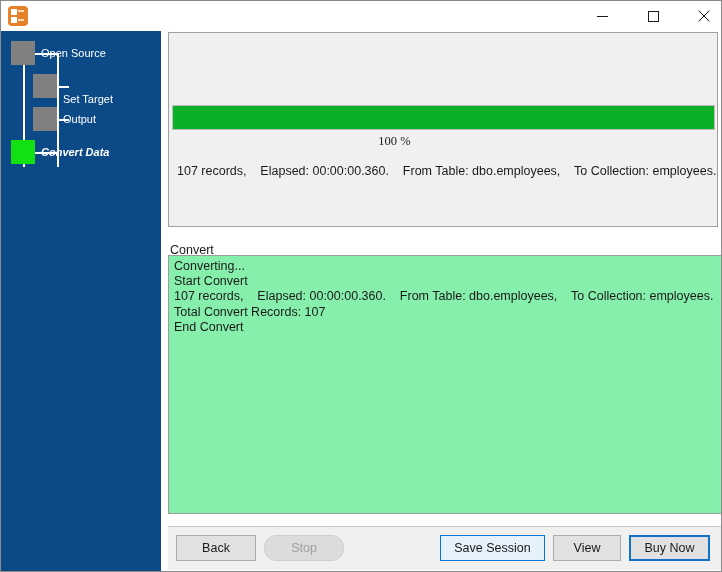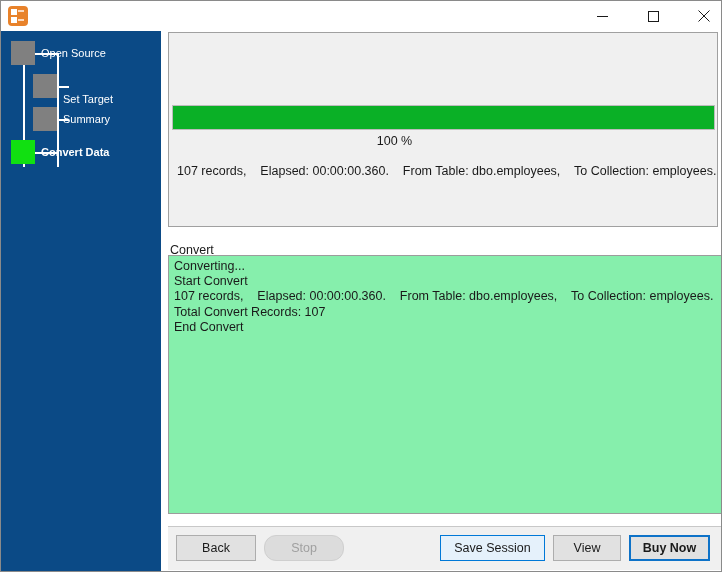--- a/index.html
+++ b/index.html
@@ -125,20 +125,21 @@
     height: 100%;
     background: #0ab026;
   }
   #progress-pct {
     position: absolute;
     left: 0; top: 101px;
     width: 451px;
     text-align: center;
     font-size: 12.5px;
     color: #1a1a1a;
+    font-family: Liberation Serif, serif;
   }
   #status-line {
     position: absolute;
     left: 8px; top: 131px;
     font-size: 12.5px;
     color: #1a1a1a;
     white-space: pre;
   }
 
   
@@ -204,21 +205,21 @@
     font-size: 12.5px;
     font-family: "Liberation Sans", sans-serif;
     display: flex;
     align-items: center;
     justify-content: center;
     padding: 0;
     white-space: nowrap;
   }
   .btn.disabled { color: #a0a0a0; background: #dcdcdc; border-color: #cfcfcf; border-radius: 12px; }
   .btn.focused  { background: #e5f1fb; border: 1px solid #0078d7; }
-  .btn.accent   { background: #e1e1e1; border: 2px solid #0d72c8; font-weight: bold; }
+  .btn.accent   { background: #e1e1e1; border: 2px solid #0d72c8; font-weight: normal; }
 
   #btn-back    { left: 8px;   width: 80px; }
   #btn-stop    { left = 0;    left: 96px;  width: 80px; }
   #btn-closeb  { left: 184px; width: 80px; }
   #btn-save    { left: 272px; width: 105px; }
   #btn-view    { left: 385px; width: 68px; }
   #btn-buy     { left: 461px; width: 81px; }
 </style>
 </head>
 <body>
@@ -266,24 +267,24 @@
 
     <div class="line" style="left:34px; top:121px; width:24px; height:2px;"></div>
 
     <div class="node" style="left:10px; top:10px;"></div>
     <div class="navlabel" style="left:40px; top:14px;">Open Source</div>
 
     <div class="node" style="left:32px; top:43px;"></div>
     <div class="navlabel" style="left:62px; top:60px;">Set Target</div>
 
     <div class="node" style="left:32px; top:76px;"></div>
-    <div class="navlabel" style="left:62px; top:80px;">Summary</div>
+    <div class="navlabel" style="left:62px; top:80px;">Output</div>
 
     <div class="node active" style="left:10px; top:109px;"></div>
-    <div class="navlabel bold" style="left:40px; top:113px;">Convert Data</div>
+    <div class="navlabel bold" style="left:40px; top:113px;font-style:italic;">Convert Data</div>
   </div>
 
   <div id="content">
 
     <div id="progress-panel">
       <div id="progress-track">
         <div id="progress-fill" style="width: 100%; background: rgb(10, 176, 38);"></div>
       </div>
       <div id="progress-pct">100 %</div>
       <div id="status-line">107 records,    Elapsed: 00:00:00.360.    From Table: dbo.employees,    To Collection: employees.</div>

